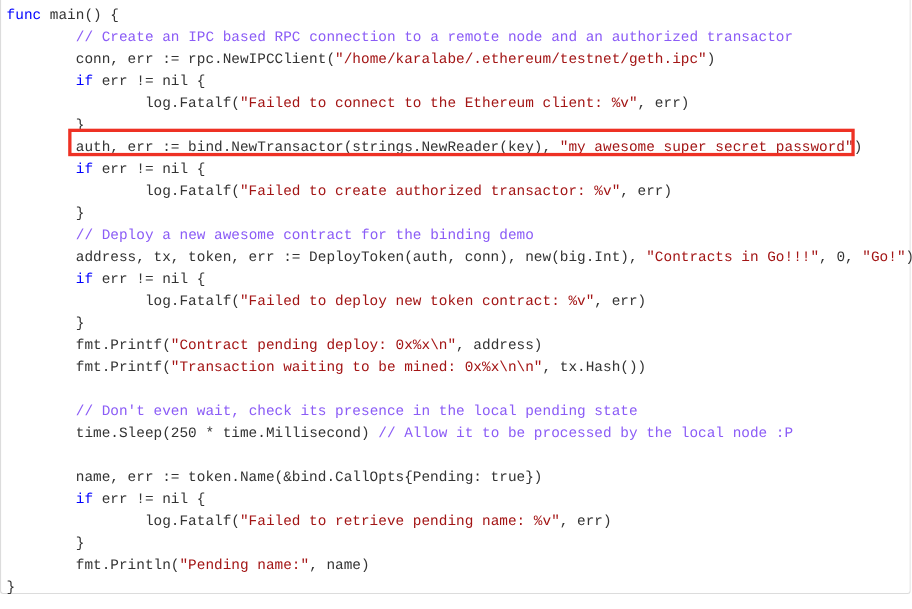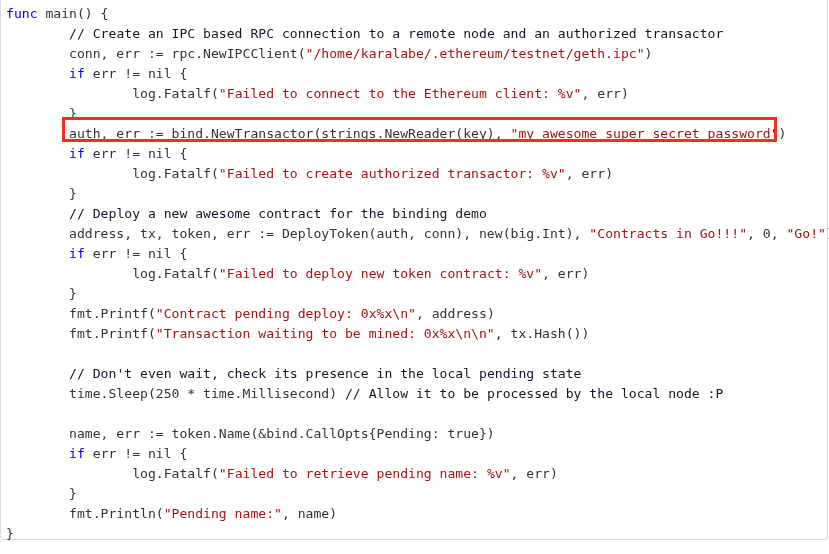--- a/index.html
+++ b/index.html
@@ -48,24 +48,25 @@
     font-size: 13.1px;
     line-height: 20px;
     letter-spacing: 0px;
     color: #333333;
     white-space: pre;
     tab-size: 4;
   }
   .ln {
     display: block;
     height: 20px;
+    font-family: Liberation Mono, monospace;
   }
   
   .kw   { color: #0000ff; }
-  .cm   { color: #0f172a; }
+  .cm   { color: #8b5cf6; }
   .str  { color: #a31515; }
   .pln  { color: #333333; }
   .num  { color: #333333; }
 
   
   #highlight-box {
     position: absolute;
     left: 62px;
     top: 117px;
     width: 715px;

